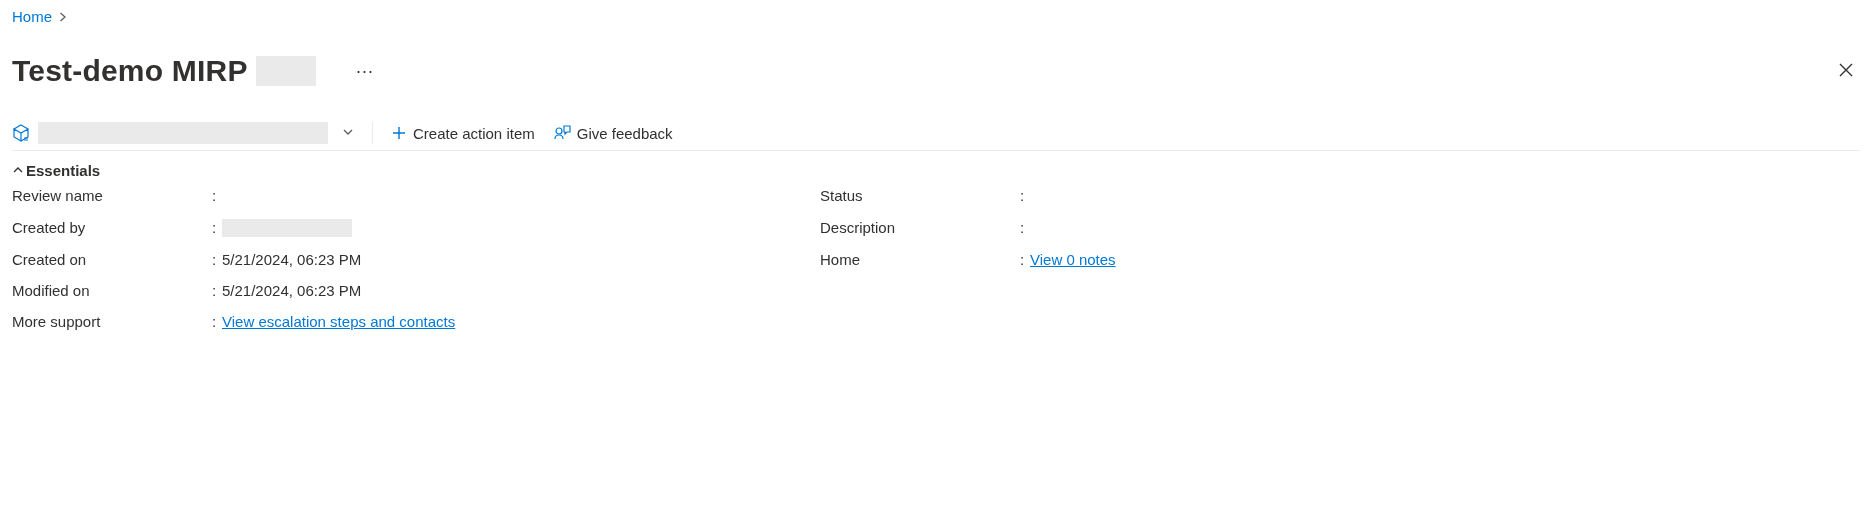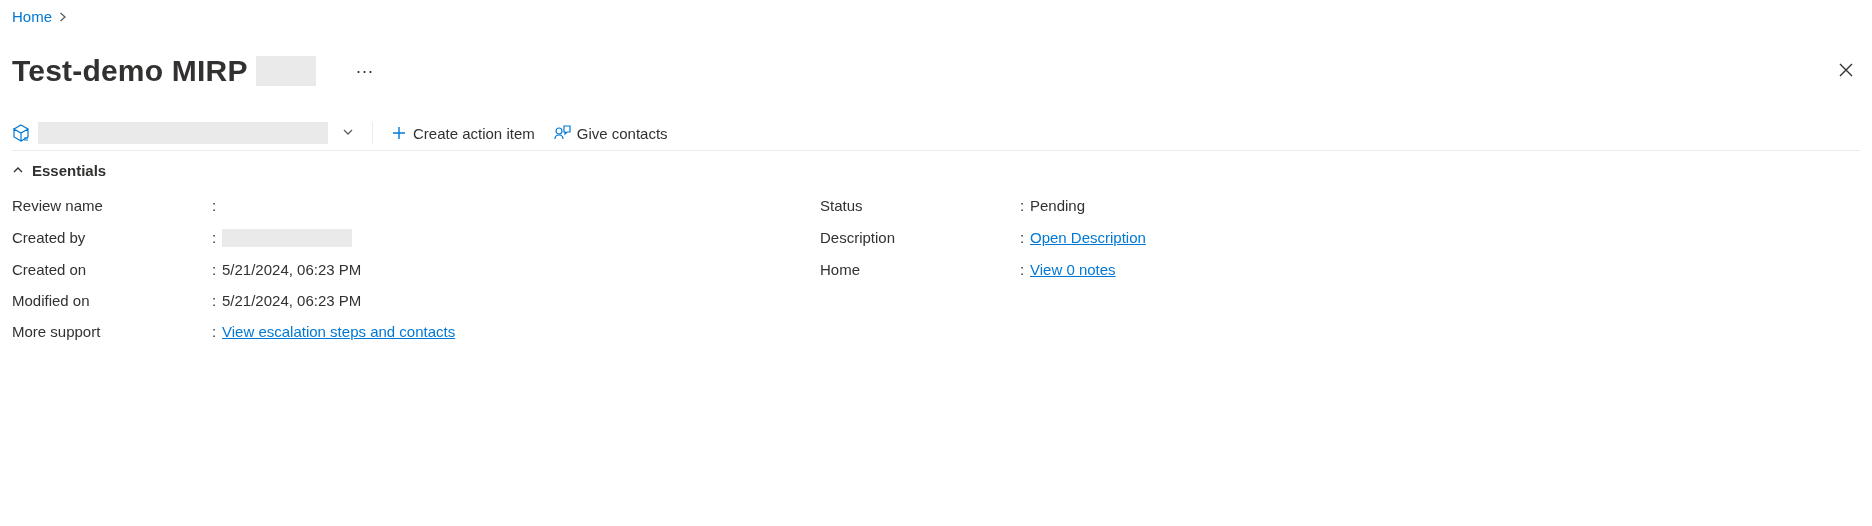--- a/index.html
+++ b/index.html
@@ -93,23 +93,23 @@
       background: #eaeaea;
       height: 22px;
       width: 290px;
     }
     .toolbar-icon { color: #0078d4; display: inline-flex; }
     .toolbar-label { font-size: 15px; color: #323130; }
     .chev-down { font-size: 14px; color: #605e5c; padding-left: 6px; }
     .essentials-header {
       display: flex;
       align-items: center;
-      gap: 8px;
-      cursor: pointer;
-      margin-bottom: 18px;
+      gap: 2px;
+      cursor: pointer;
+      margin-bottom: 8px;
     }
     .essentials-header span.lbl { font-weight: 600; font-size: 15px; }
     .essentials-grid {
       display: grid;
       grid-template-columns: 1fr 1fr;
       column-gap: 40px;
       row-gap: 14px;
       max-width: 1540px;
     }
     .kv {
@@ -177,21 +177,21 @@
   </div>
 
   <div class="toolbar-group">
     <span class="toolbar-icon">
       <svg width="18" height="18" viewBox="0 0 18 18">
         <circle cx="6" cy="7" r="3" stroke="#0078d4" stroke-width="1.2" fill="none"></circle>
         <path d="M2 15 C2 12 4 11 6 11 C8 11 10 12 10 15" stroke="#0078d4" stroke-width="1.2" fill="none"></path>
         <path d="M11 2 L17 2 L17 8 L14 8 L12 10 L12 8 L11 8 Z" stroke="#0078d4" stroke-width="1.2" fill="none"></path>
       </svg>
     </span>
-    <span class="toolbar-label">Give contacts</span>
+    <span class="toolbar-label">Give feedback</span>
   </div>
 </div>
 
 <div class="essentials-header">
   <span>
     <svg width="12" height="12" viewBox="0 0 12 12">
         <path d="M2 8 L6 4 L10 8" stroke="#323130" stroke-width="1.3" fill="none"></path>
       </svg>
   </span>
   <span class="lbl">Essentials</span>
@@ -200,37 +200,33 @@
 <div class="essentials-grid">
 
   <div class="kv left-col">
     <span class="k">Review name</span>
     <span class="colon">:</span>
   </div>
 
   <div class="kv right-col">
     <span class="k">Status</span>
     <span class="colon">:</span>
-    <span class="v">Pending</span>
   </div>
 
   <div class="kv left-col">
     <span class="k">Created by</span>
     <span class="colon">:</span>
     <span class="v">
       <span class="redaction-sm"></span>
     </span>
   </div>
 
   <div class="kv right-col">
     <span class="k">Description</span>
     <span class="colon">:</span>
-    <span class="v">
-      <a href="#" class="link">Open Description</a>
-    </span>
   </div>
 
   <div class="kv left-col">
     <span class="k">Created on</span>
     <span class="colon">:</span>
     <span class="v">5/21/2024, 06:23 PM</span>
   </div>
 
   <div class="kv right-col">
     <span class="k">Home</span>

